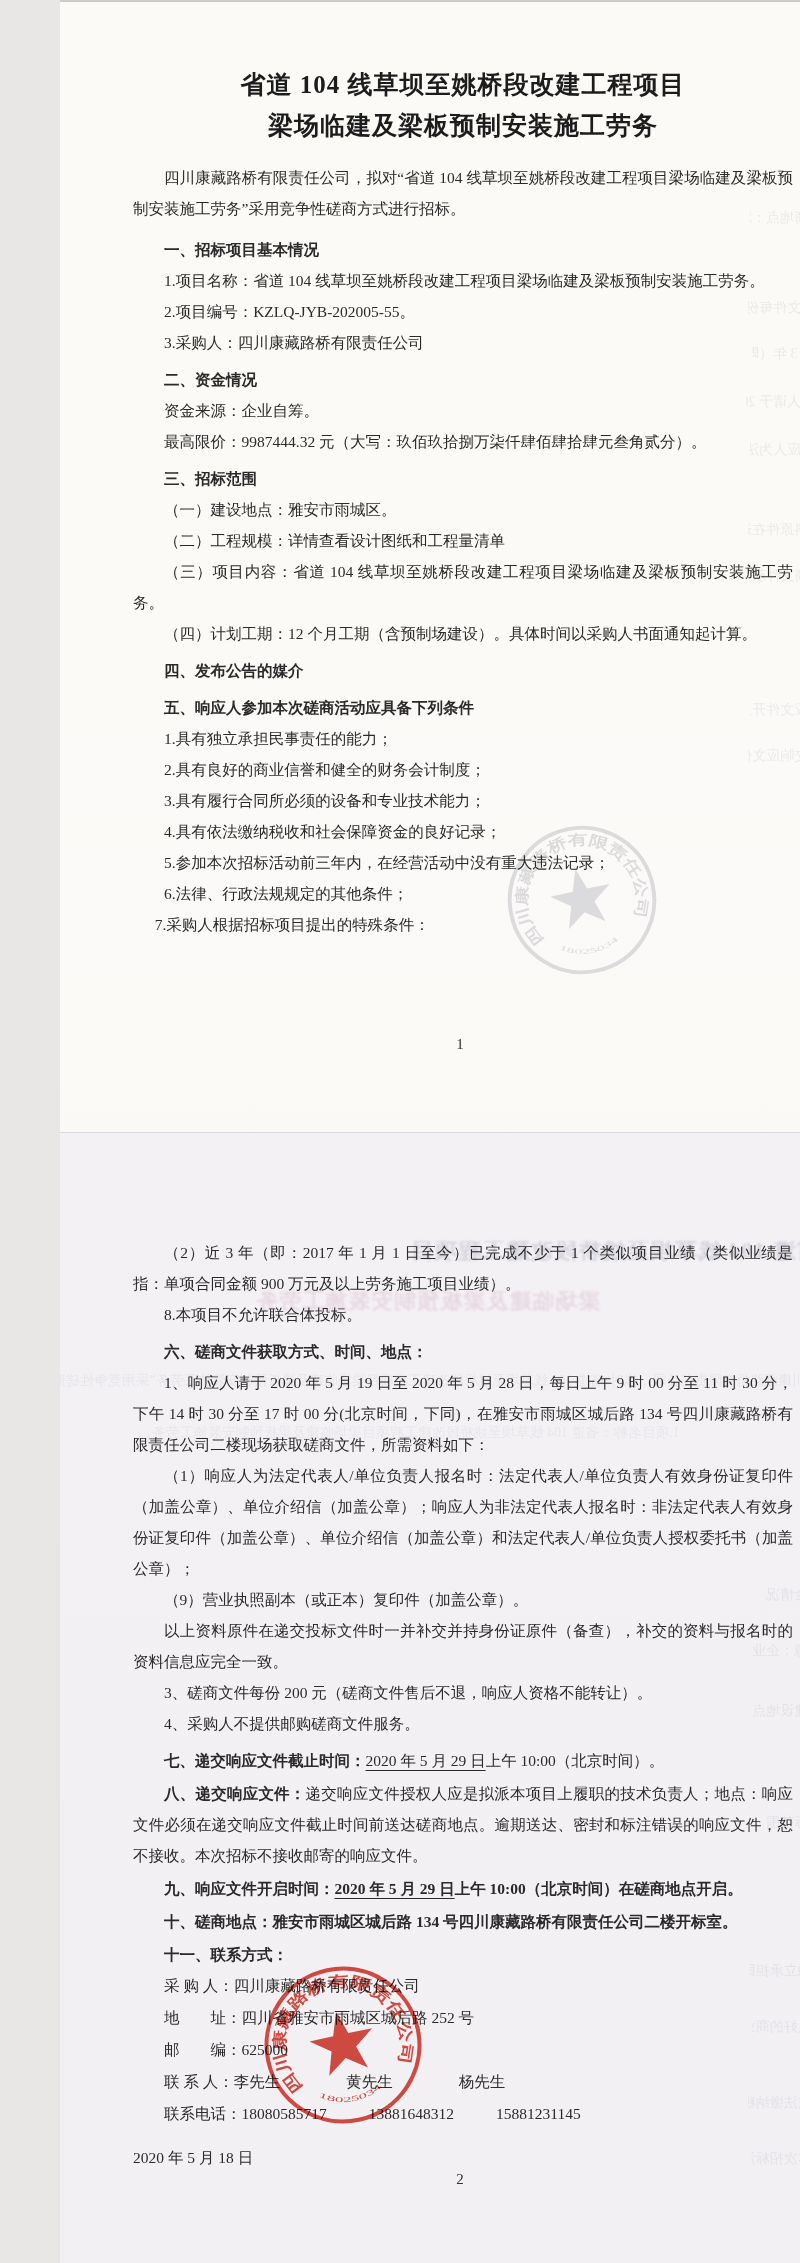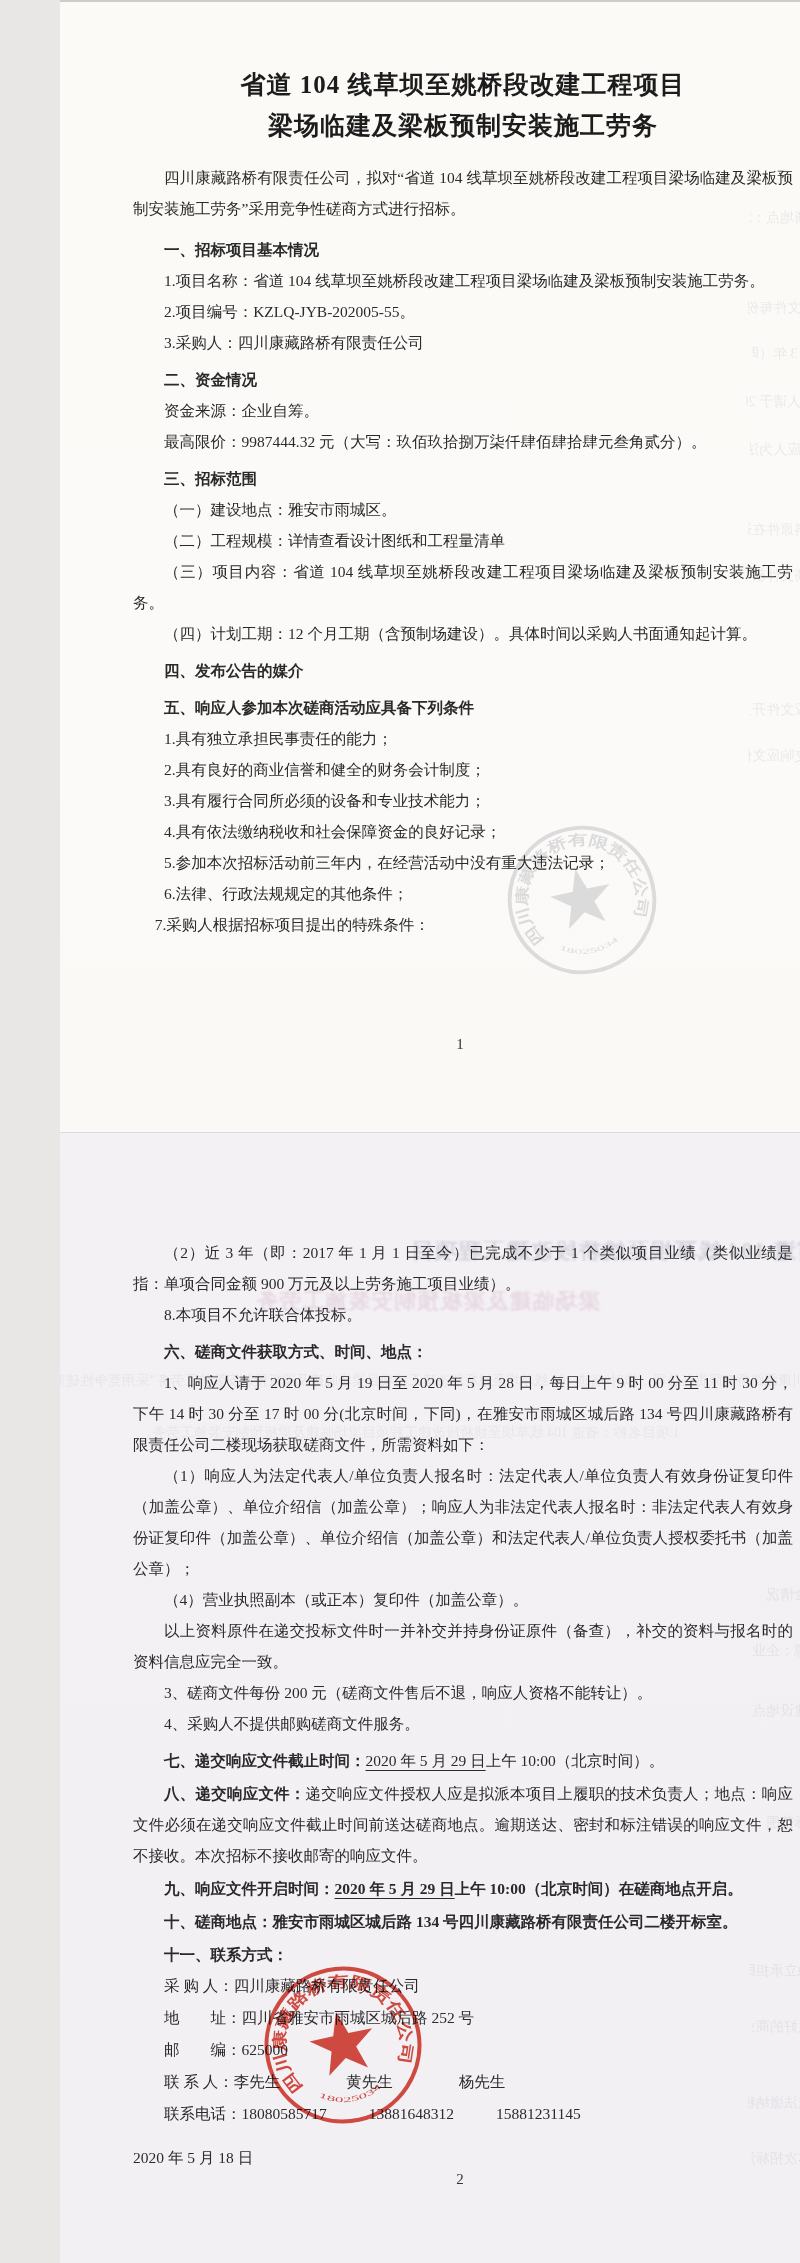--- a/index.html
+++ b/index.html
@@ -117,21 +117,21 @@
     <div class="ghost" style="top:960px;left:688px;width:102px;">4.具有依法缴纳税收和社会保障资金的良好记录；</div>
     <div class="ghost" style="top:1016px;left:690px;width:100px;">5.参加本次招标活动前三年内，在经营活动中没有重大违法记录；</div>
 
     <div class="content c2">
       <p class="ind">（2）近 3 年（即：2017 年 1 月 1 日至今）已完成不少于 1 个类似项目业绩（类似业绩是指：单项合同金额 900 万元及以上劳务施工项目业绩）。</p>
       <p class="ind">8.本项目不允许联合体投标。</p>
 
       <p class="ind head mt6">六、磋商文件获取方式、时间、地点：</p>
       <p class="ind">1、响应人请于 2020 年 5 月 19 日至 2020 年 5 月 28 日，每日上午 9 时 00 分至 11 时 30 分，下午 14 时 30 分至 17 时 00 分(北京时间，下同)，在雅安市雨城区城后路 134 号四川康藏路桥有限责任公司二楼现场获取磋商文件，所需资料如下：</p>
       <p class="ind">（1）响应人为法定代表人/单位负责人报名时：法定代表人/单位负责人有效身份证复印件（加盖公章）、单位介绍信（加盖公章）；响应人为非法定代表人报名时：非法定代表人有效身份证复印件（加盖公章）、单位介绍信（加盖公章）和法定代表人/单位负责人授权委托书（加盖公章）；</p>
-      <p class="ind">（4）营业执照副本（或正本）复印件（加盖公章）。</p>
+      <p class="ind">（9）营业执照副本（或正本）复印件（加盖公章）。</p>
       <p class="ind">以上资料原件在递交投标文件时一并补交并持身份证原件（备查），补交的资料与报名时的资料信息应完全一致。</p>
       <p class="ind">3、磋商文件每份 200 元（磋商文件售后不退，响应人资格不能转让）。</p>
       <p class="ind">4、采购人不提供邮购磋商文件服务。</p>
 
       <p class="ind mt6">
         <span class="head">七、递交响应文件截止时间：</span><span class="u">2020 年 5 月 29 日</span><span>上午 10:00（北京时间）。</span>
       </p>
 
       <p class="ind mt2">
         <span class="head">八、递交响应文件：</span><span>递交响应文件授权人应是拟派本项目上履职的技术负责人；地点：响应文件必须在递交响应文件截止时间前送达磋商地点。逾期送达、密封和标注错误的响应文件，恕不接收。本次招标不接收邮寄的响应文件。</span>

